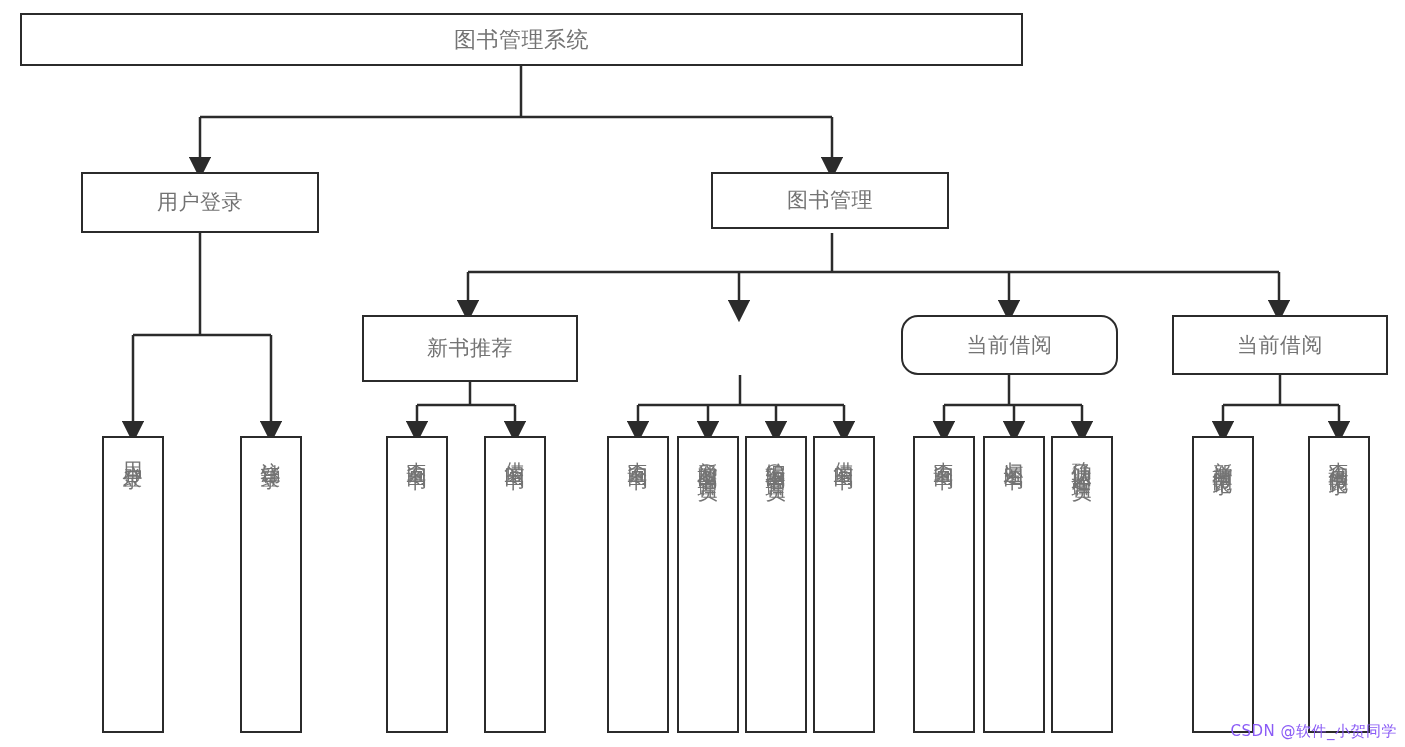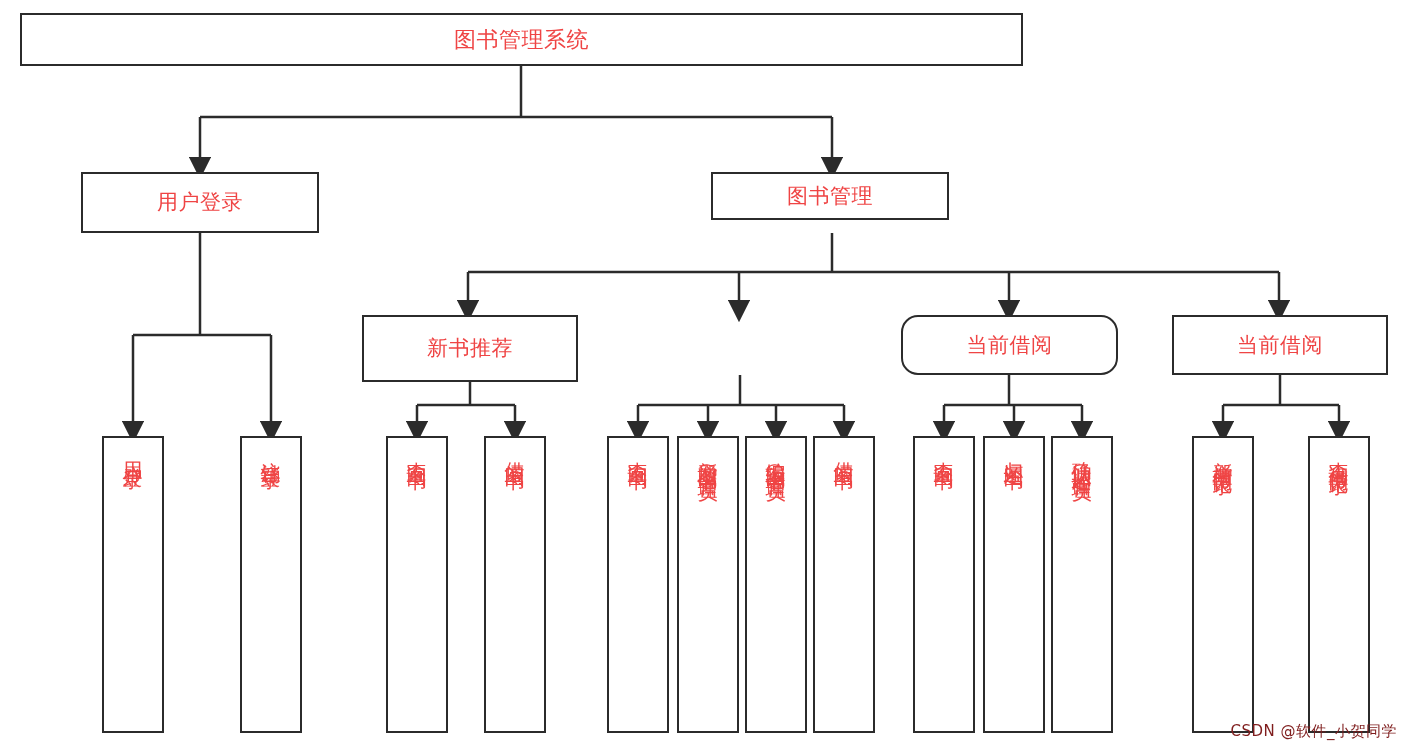--- a/index.html
+++ b/index.html
@@ -31,21 +31,21 @@
     pointer-events: none;
   }
   .node {
     position: absolute;
     box-sizing: border-box;
     background: #ffffff;
     border: 2px solid #2b2b2b;
     display: flex;
     align-items: center;
     justify-content: center;
-    color: #ef4444;
+    color: #737373;
   }
   .node-label {
     display: block;
     text-align: center;
     line-height: 1.18;
     white-space: nowrap;
   }
   
   .node.horiz .node-label {
     font-size: 21px;
@@ -65,21 +65,21 @@
     font-size: 20px;
     line-height: 1.0;
     letter-spacing: 3px;
     white-space: nowrap;
   }
   #watermark {
     position: absolute;
     right: 8px;
     bottom: 6px;
     font-size: 15px;
-    color: #7f1d1d;
+    color: #8b5cf6;
     letter-spacing: 0.5px;
     user-select: none;
     white-space: nowrap;
   }
 </style>
 </head>
 <body>
 
 <div id="diagram-root">
 
@@ -145,21 +145,21 @@
     </g>
   </svg>
 
   <div class="node horiz root" style="left: 20px; top: 13px; width: 1003px; height: 53px;">
     <span class="node-label">图书管理系统</span>
   </div>
 
   <div class="node horiz" style="left: 81px; top: 172px; width: 238px; height: 61px;">
     <span class="node-label">用户登录</span>
   </div>
-  <div class="node horiz" style="left: 711px; top: 172px; width: 238px; height: 48px;">
+  <div class="node horiz" style="left: 711px; top: 172px; width: 238px; height: 57px;">
     <span class="node-label">图书管理</span>
   </div>
 
   <div class="node horiz" style="left: 362px; top: 315px; width: 216px; height: 67px;">
     <span class="node-label">新书推荐</span>
   </div>
   <div class="node horiz" style="left: 901px; top: 315px; width: 217px; height: 60px; border-radius: 17px;">
     <span class="node-label">当前借阅</span>
   </div>
   <div class="node horiz" style="left: 1172px; top: 315px; width: 216px; height: 60px;">

